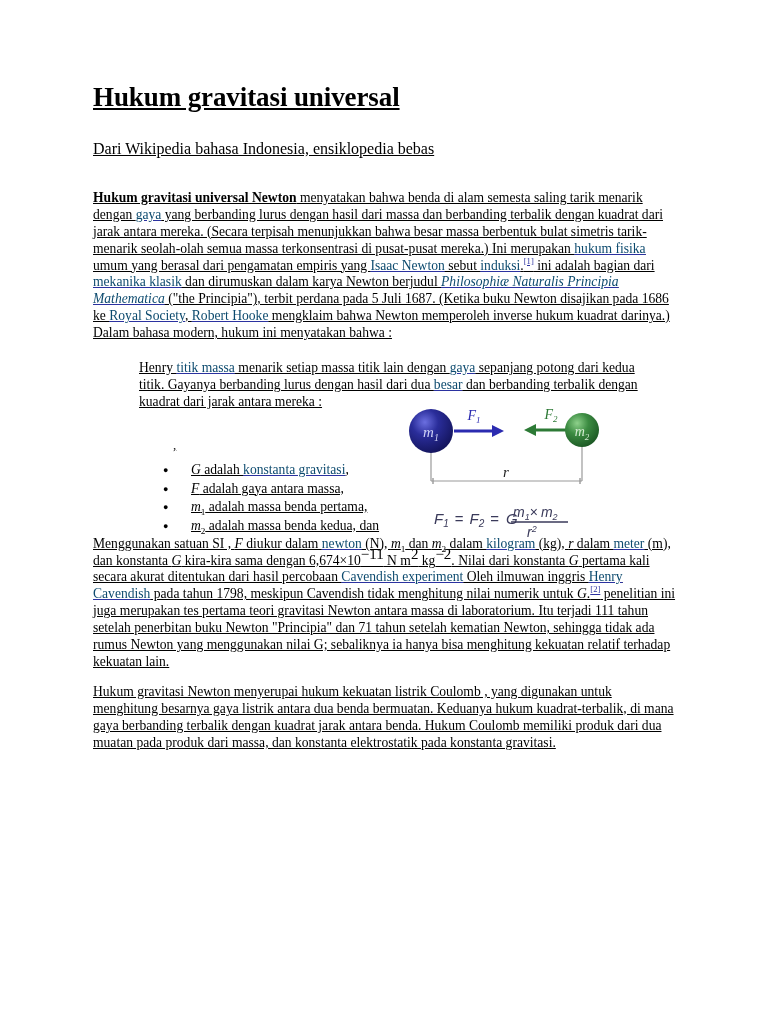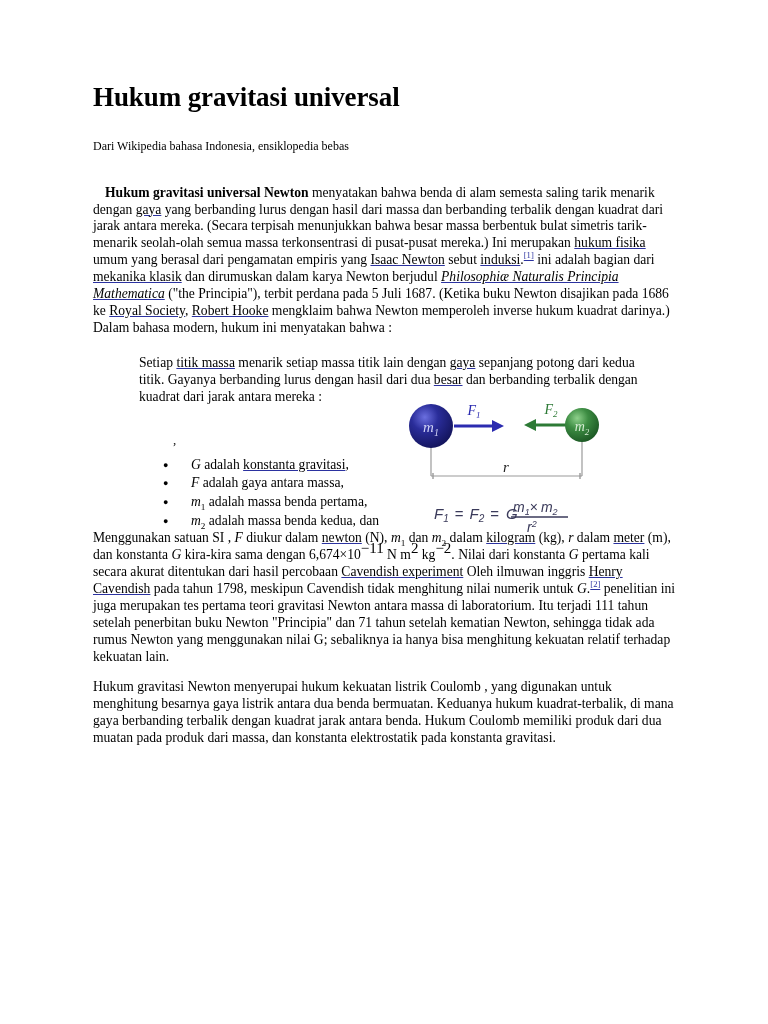--- a/index.html
+++ b/index.html
@@ -13,46 +13,47 @@
     font-family: "Liberation Serif", "DejaVu Serif", serif;
     color: #000000;
     overflow: hidden;
   }
   .page {
     position: relative;
     width: 768px;
     height: 1024px;
     box-sizing: border-box;
     padding: 82px 88px 0 93px;
+    text-decoration: underline;
   }
   h1.title {
     font-size: 27px;
     font-weight: bold;
     margin: 0 0 26px 0;
     letter-spacing: -0.1px;
     line-height: 1.15;
   }
   .subtitle {
-    font-size: 12px;
+    font-size: 16px;
     margin: 0 0 30px 0;
     line-height: 1.3;
   }
   p.para {
     font-size: 13.6px;
     line-height: 1.245;
     margin: 0 0 13px 0;
     text-align: left;
   }
   a.wlink {
-    color: #000000;
+    color: #0c4a6e;
     text-decoration: underline;
     text-decoration-color: #2b32a0;
   }
   a.wlink.it { font-style: italic; }
-  b { font-weight: bold; margin-left: 12px; }
+  b { font-weight: bold; }
   i, .it { font-style: italic; }
   sup.ref {
     font-size: 8.6px;
     vertical-align: super;
     line-height: 0;
   }
   sup.ref a { color: #2b32a0; text-decoration: underline; }
   sup.num {
     font-size: 15px;
     vertical-align: super;
@@ -127,21 +128,21 @@
 <body>
 
 <div class="page">
 
   <h1 class="title">Hukum gravitasi universal</h1>
 
   <div class="subtitle">Dari Wikipedia bahasa Indonesia, ensiklopedia bebas</div>
 
   <p class="para"><b>Hukum gravitasi universal Newton</b><span> menyatakan bahwa benda di alam semesta saling tarik menarik dengan </span><a class="wlink" href="#">gaya</a><span> yang berbanding lurus dengan hasil dari massa dan berbanding terbalik dengan kuadrat dari jarak antara mereka. (Secara terpisah menunjukkan bahwa besar massa berbentuk bulat simetris tarik-menarik seolah-olah semua massa terkonsentrasi di pusat-pusat mereka.) Ini merupakan </span><a class="wlink" href="#">hukum fisika</a><span> umum yang berasal dari pengamatan empiris yang </span><a class="wlink" href="#">Isaac Newton</a><span> sebut </span><a class="wlink" href="#">induksi</a><span>.</span><sup class="ref"><a href="#">[1]</a></sup><span> ini adalah bagian dari </span><a class="wlink" href="#">mekanika klasik</a><span> dan dirumuskan dalam karya Newton berjudul </span><a class="wlink it" href="#">Philosophiæ Naturalis Principia Mathematica</a><span> ("the Principia"), terbit perdana pada 5 Juli 1687. (Ketika buku Newton disajikan pada 1686 ke </span><a class="wlink" href="#">Royal Society</a><span>, </span><a class="wlink" href="#">Robert Hooke</a><span> mengklaim bahwa Newton memperoleh inverse hukum kuadrat darinya.) Dalam bahasa modern, hukum ini menyatakan bahwa :</span></p>
 
-  <div class="quote-block"><span>Setiap </span><a class="wlink" href="#">titik massa</a><span> menarik setiap massa titik lain dengan </span><a class="wlink" href="#">gaya</a><span> sepanjang potong dari kedua titik. Gayanya berbanding lurus dengan hasil dari dua </span><a class="wlink" href="#">besar</a><span> dan berbanding terbalik dengan kuadrat dari jarak antara mereka :</span></div>
+  <div class="quote-block"><span>Henry </span><a class="wlink" href="#">titik massa</a><span> menarik setiap massa titik lain dengan </span><a class="wlink" href="#">gaya</a><span> sepanjang potong dari kedua titik. Gayanya berbanding lurus dengan hasil dari dua </span><a class="wlink" href="#">besar</a><span> dan berbanding terbalik dengan kuadrat dari jarak antara mereka :</span></div>
 
   <div class="dot-mark">,</div>
 
 
   <div class="cols">
 
     <ul class="deflist">
       <li><i>G</i><span> adalah </span><a class="wlink" href="#">konstanta gravitasi</a><span>,</span></li>
       <li><i>F</i><span> adalah gaya antara massa,</span></li>
       <li><i>m</i><sub class="num">1</sub><span> adalah massa benda pertama,</span></li>

